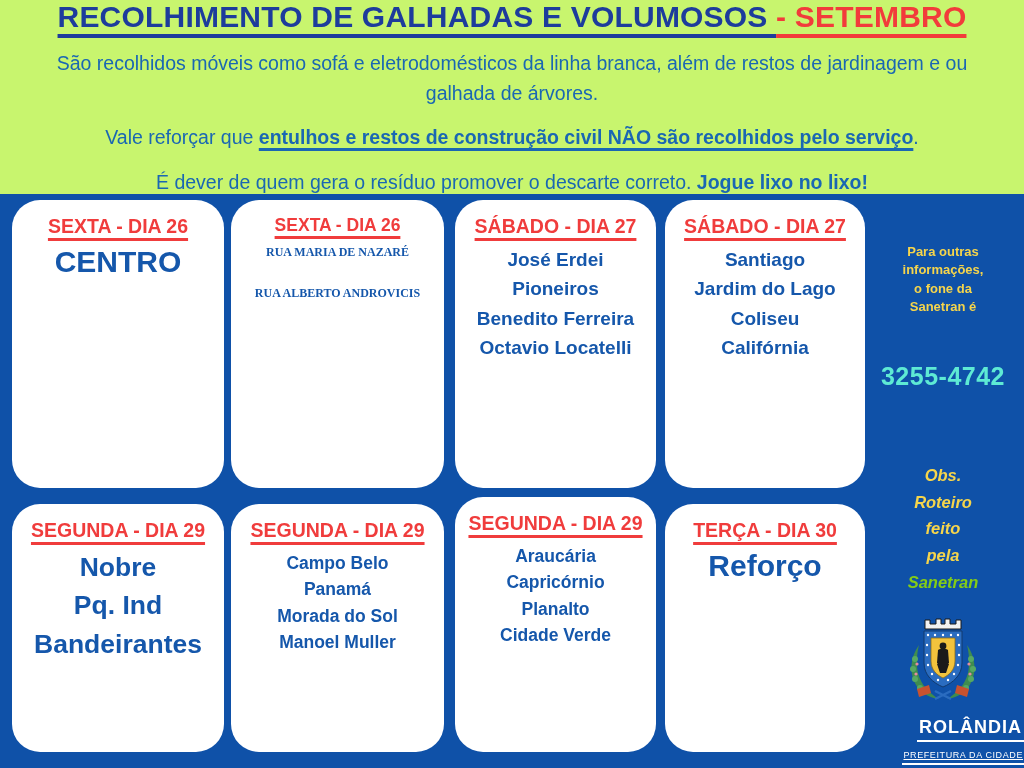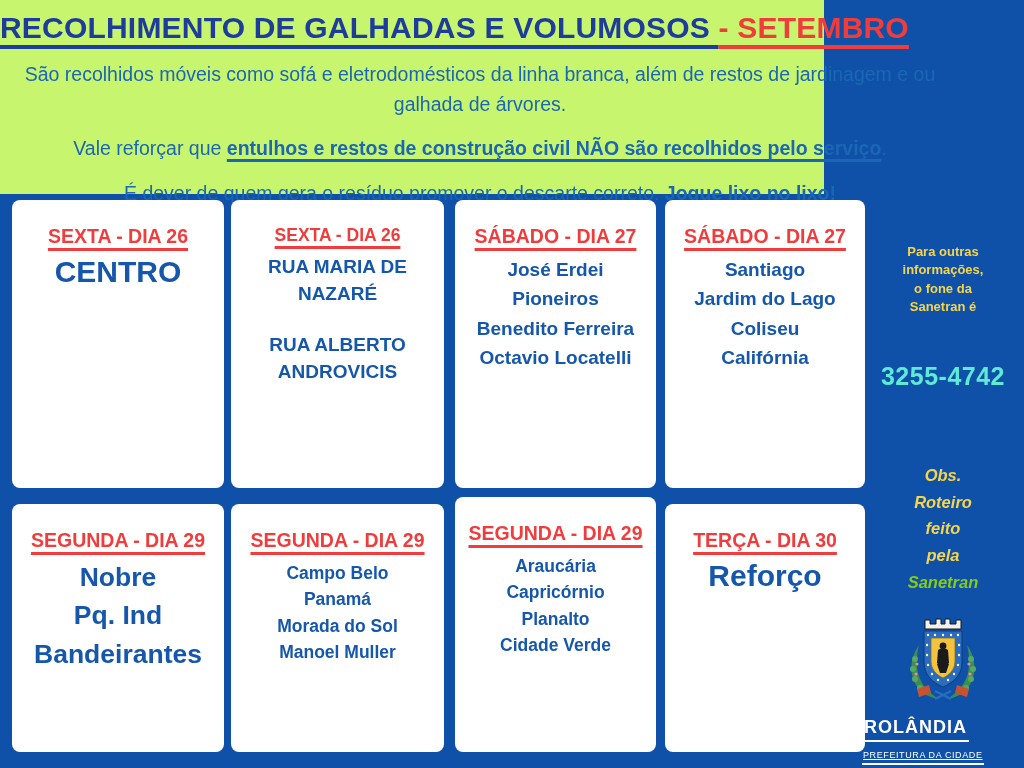--- a/index.html
+++ b/index.html
@@ -5,64 +5,64 @@
   * { box-sizing: border-box; }
   html,body { margin:0; padding:0; background:#333; }
   .poster {
     position:relative; width:1024px; height:768px; overflow:hidden;
     background:#0f51a8; font-family:"Liberation Sans", sans-serif;
     margin:0 auto;
   }
 
   
   .header-band {
-    position:absolute; top:0; left:0; width:824px; height:194px;
-    background:#c8f56e; text-align:center; padding-top:11px;
+    position:absolute; top:0; left:0; width:1024px; height:194px;
+    background:#c8f56e; text-align:center; 
   }
   .title { margin:0; font-size:30px; font-weight:800; letter-spacing:0.2px; white-space:nowrap; }
   .title-main {
     color:#1d3c9c; text-decoration:underline;
     text-decoration-thickness:4px; text-underline-offset:7px;
   }
   .title-accent {
     color:#f23b3b; text-decoration:underline;
     text-decoration-thickness:4px; text-underline-offset:7px;
   }
   .header-text { margin:13px auto 0; width:960px; color:#1a67b3; font-size:19.5px; line-height:1.52; }
   .header-text p { margin:15px; }
   .u-bold {
     font-weight:bold;
     text-decoration:underline; text-decoration-thickness:2.5px; text-underline-offset:4px;
   }
 
   
   .card {
-    position:absolute; background:#ffffff; border-radius:8px;
-    text-align:center; padding-top:25px;
+    position:absolute; background:#ffffff; border-radius:28px;
+    text-align:center; padding-top:15px;
   }
   .r1 { top:200px; height:288px; }
   .r2 { top:504px; height:248px; }
   .r2.tall { top:497px; height:255px; }
   .c1 { left:12px;  width:212px; }
   .c2 { left:231px; width:213px; }
   .c3 { left:455px; width:201px; }
   .c4 { left:665px; width:200px; }
 
   .card-day {
     color:#f03c3c; font-weight:800; font-size:19.5px;
     text-decoration:underline; text-decoration-thickness:2.5px; text-underline-offset:5px;
     white-space:nowrap;
   }
   .card-day.small { font-size:17.5px; }
   .card-body { color:#1557ab; font-weight:bold; }
   .body-xl  { font-size:30px;   margin-top:7px; }
   .body-lg  { font-size:26.5px; margin-top:6px; line-height:1.45; }
   .body-md  { font-size:19px;   margin-top:7px; line-height:1.55; }
   .body-md2 { font-size:17.5px; margin-top:8px; line-height:1.5; }
-  .body-sm  { font-size:19px; margin-top:8px; line-height:1.42; padding:0 16px; }
+  .body-sm  { font-size:12px; margin-top:8px; line-height:1.42; padding:0 16px;font-family:Liberation Serif, serif; }
   .street-gap { margin-top:24px; }
 
   
   .sidebar { position:absolute; top:194px; left:862px; width:162px; height:574px; }
   .side-info {
     position:absolute; top:49px; left:4px; width:154px; text-align:center;
     color:#f6d54b; font-weight:bold; font-size:13px; line-height:1.42;
   }
   .side-phone {
     position:absolute; top:168px; left:0; width:162px; text-align:center;
@@ -70,21 +70,21 @@
   }
   .side-obs {
     position:absolute; top:268px; left:0; width:162px; text-align:center;
     color:#f6d54b; font-weight:bold; font-style:italic; font-size:16.5px; line-height:1.62;
   }
   .side-obs .org { color:#84cc16; }
   .crest-box {
     position:absolute; top:421px; left:50%; transform:translateX(-50%);
     width:76px; height:94px;
   }
-  .city-block { position:absolute; top:523px; left:0; width:162px; text-align:left; }
+  .city-block { position:absolute; top:523px; left:0; width:162px; text-align:right; }
   .city-name {
     display:inline-block; color:#ffffff; font-weight:bold; font-size:18px;
     letter-spacing:1px; border-bottom:2.5px solid #ffffff; padding:0 2px 2px;
   }
   .city-sub {
     display:inline-block; color:#ffffff; font-size:9px; letter-spacing:0.6px;
     border-bottom:2px solid #ffffff; padding:1px 1px 3px; margin-top:7px;text-decoration:underline;
   }
 </style>
 </head>

